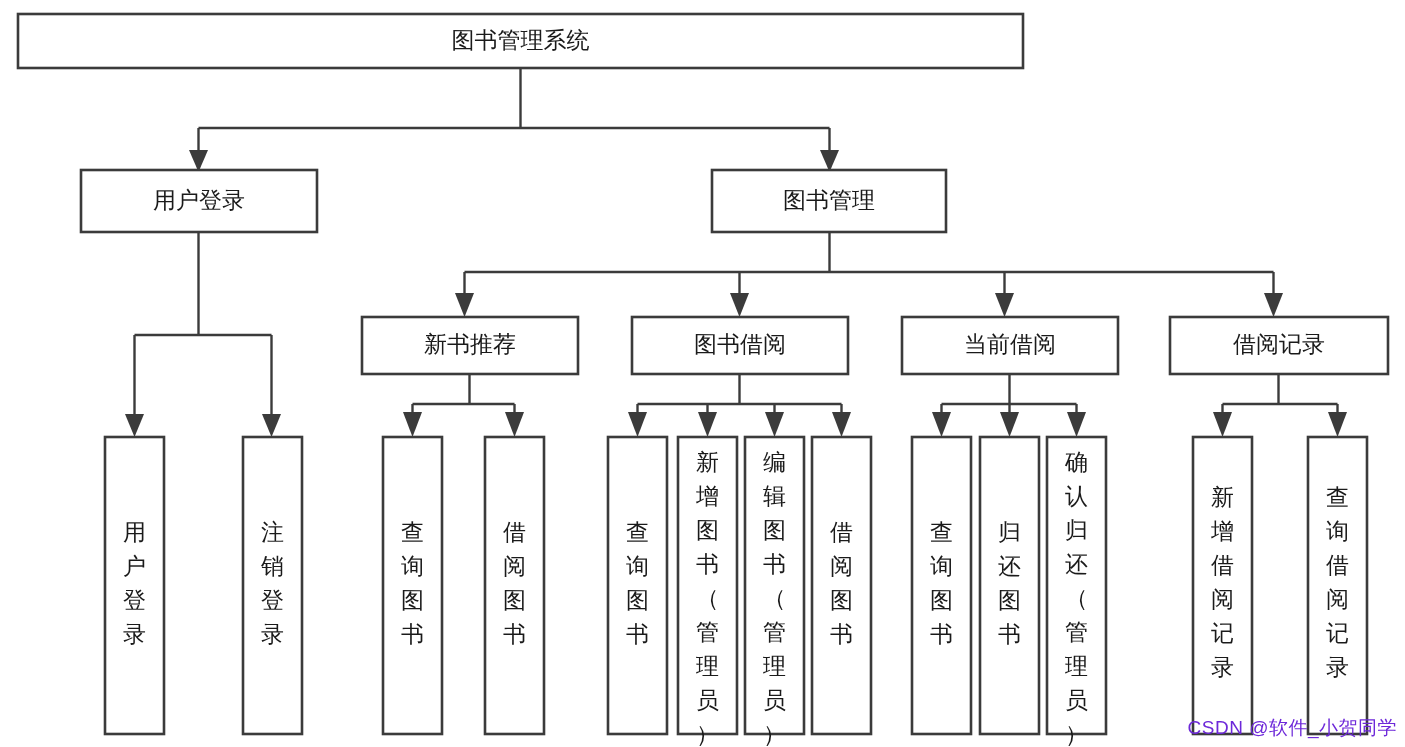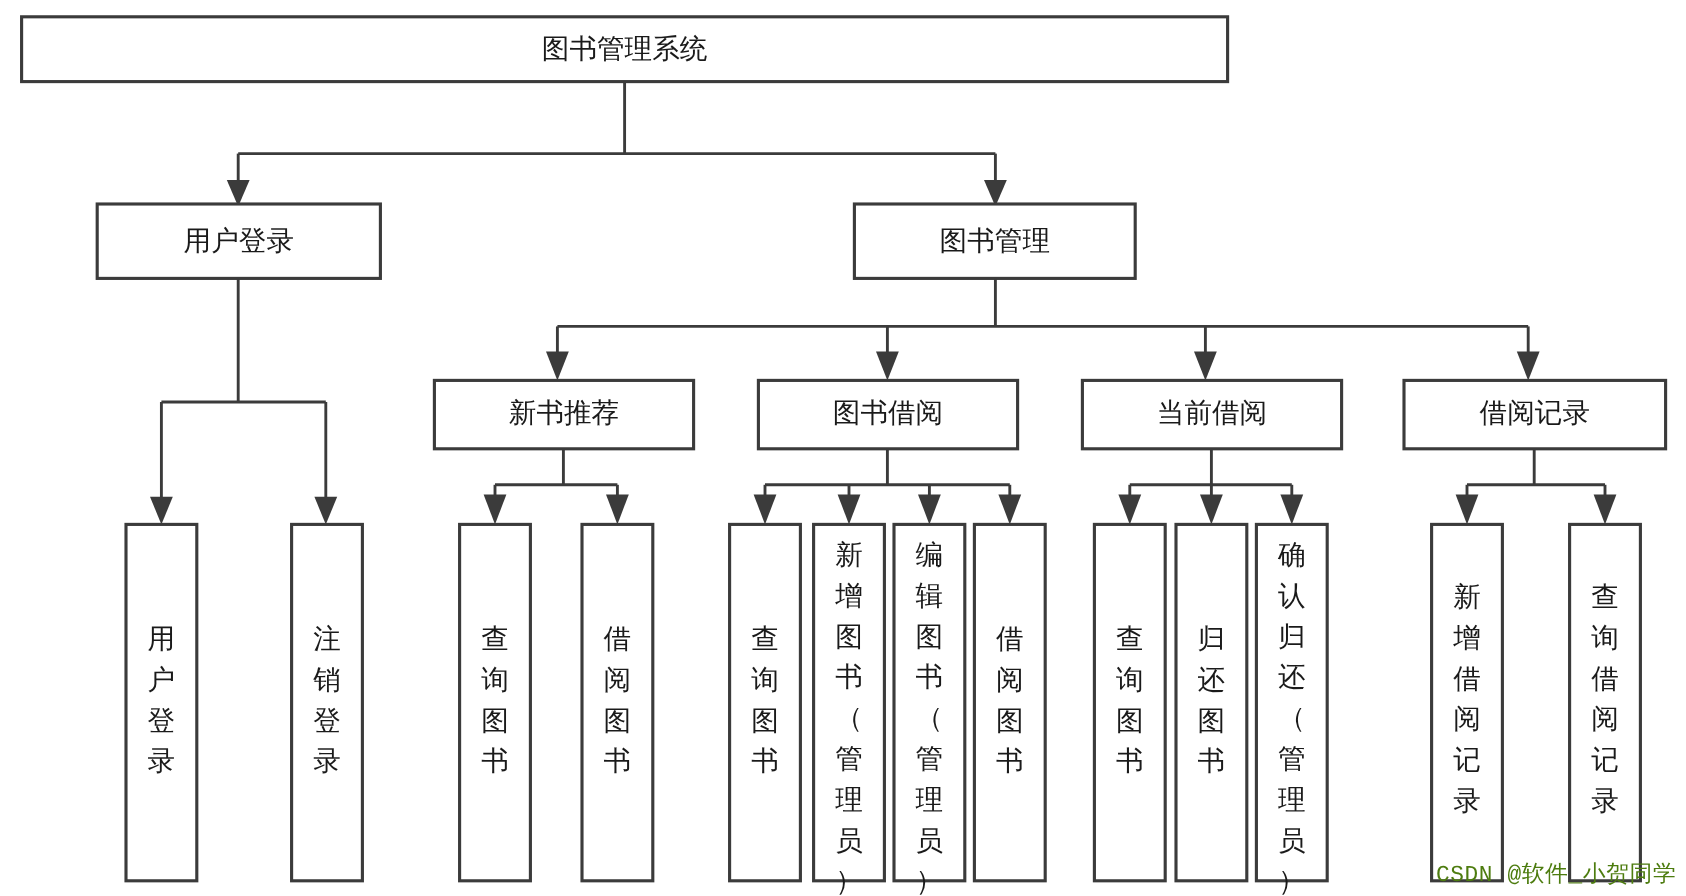--- a/index.html
+++ b/index.html
@@ -50,23 +50,23 @@
   .node-label-v {
     font-family: "Liberation Sans", "DejaVu Sans", sans-serif;
     font-size: 23px;
     fill: #1a1a1a;
     text-anchor: middle;
   }
   .watermark {
     position: absolute;
     right: 8px;
     bottom: 6px;
-    font-family: Liberation Mono, monospace;
+    font-family: Liberation Sans, sans-serif;
     font-size: 19px;
-    color: #4d7c0f;
+    color: #6d28d9;
     letter-spacing: 0.5px;
     white-space: nowrap;
     pointer-events: none;
     margin-top: 12px;
   }
 </style>
 </head>
 <body>
 
 <div id="diagram-root">

